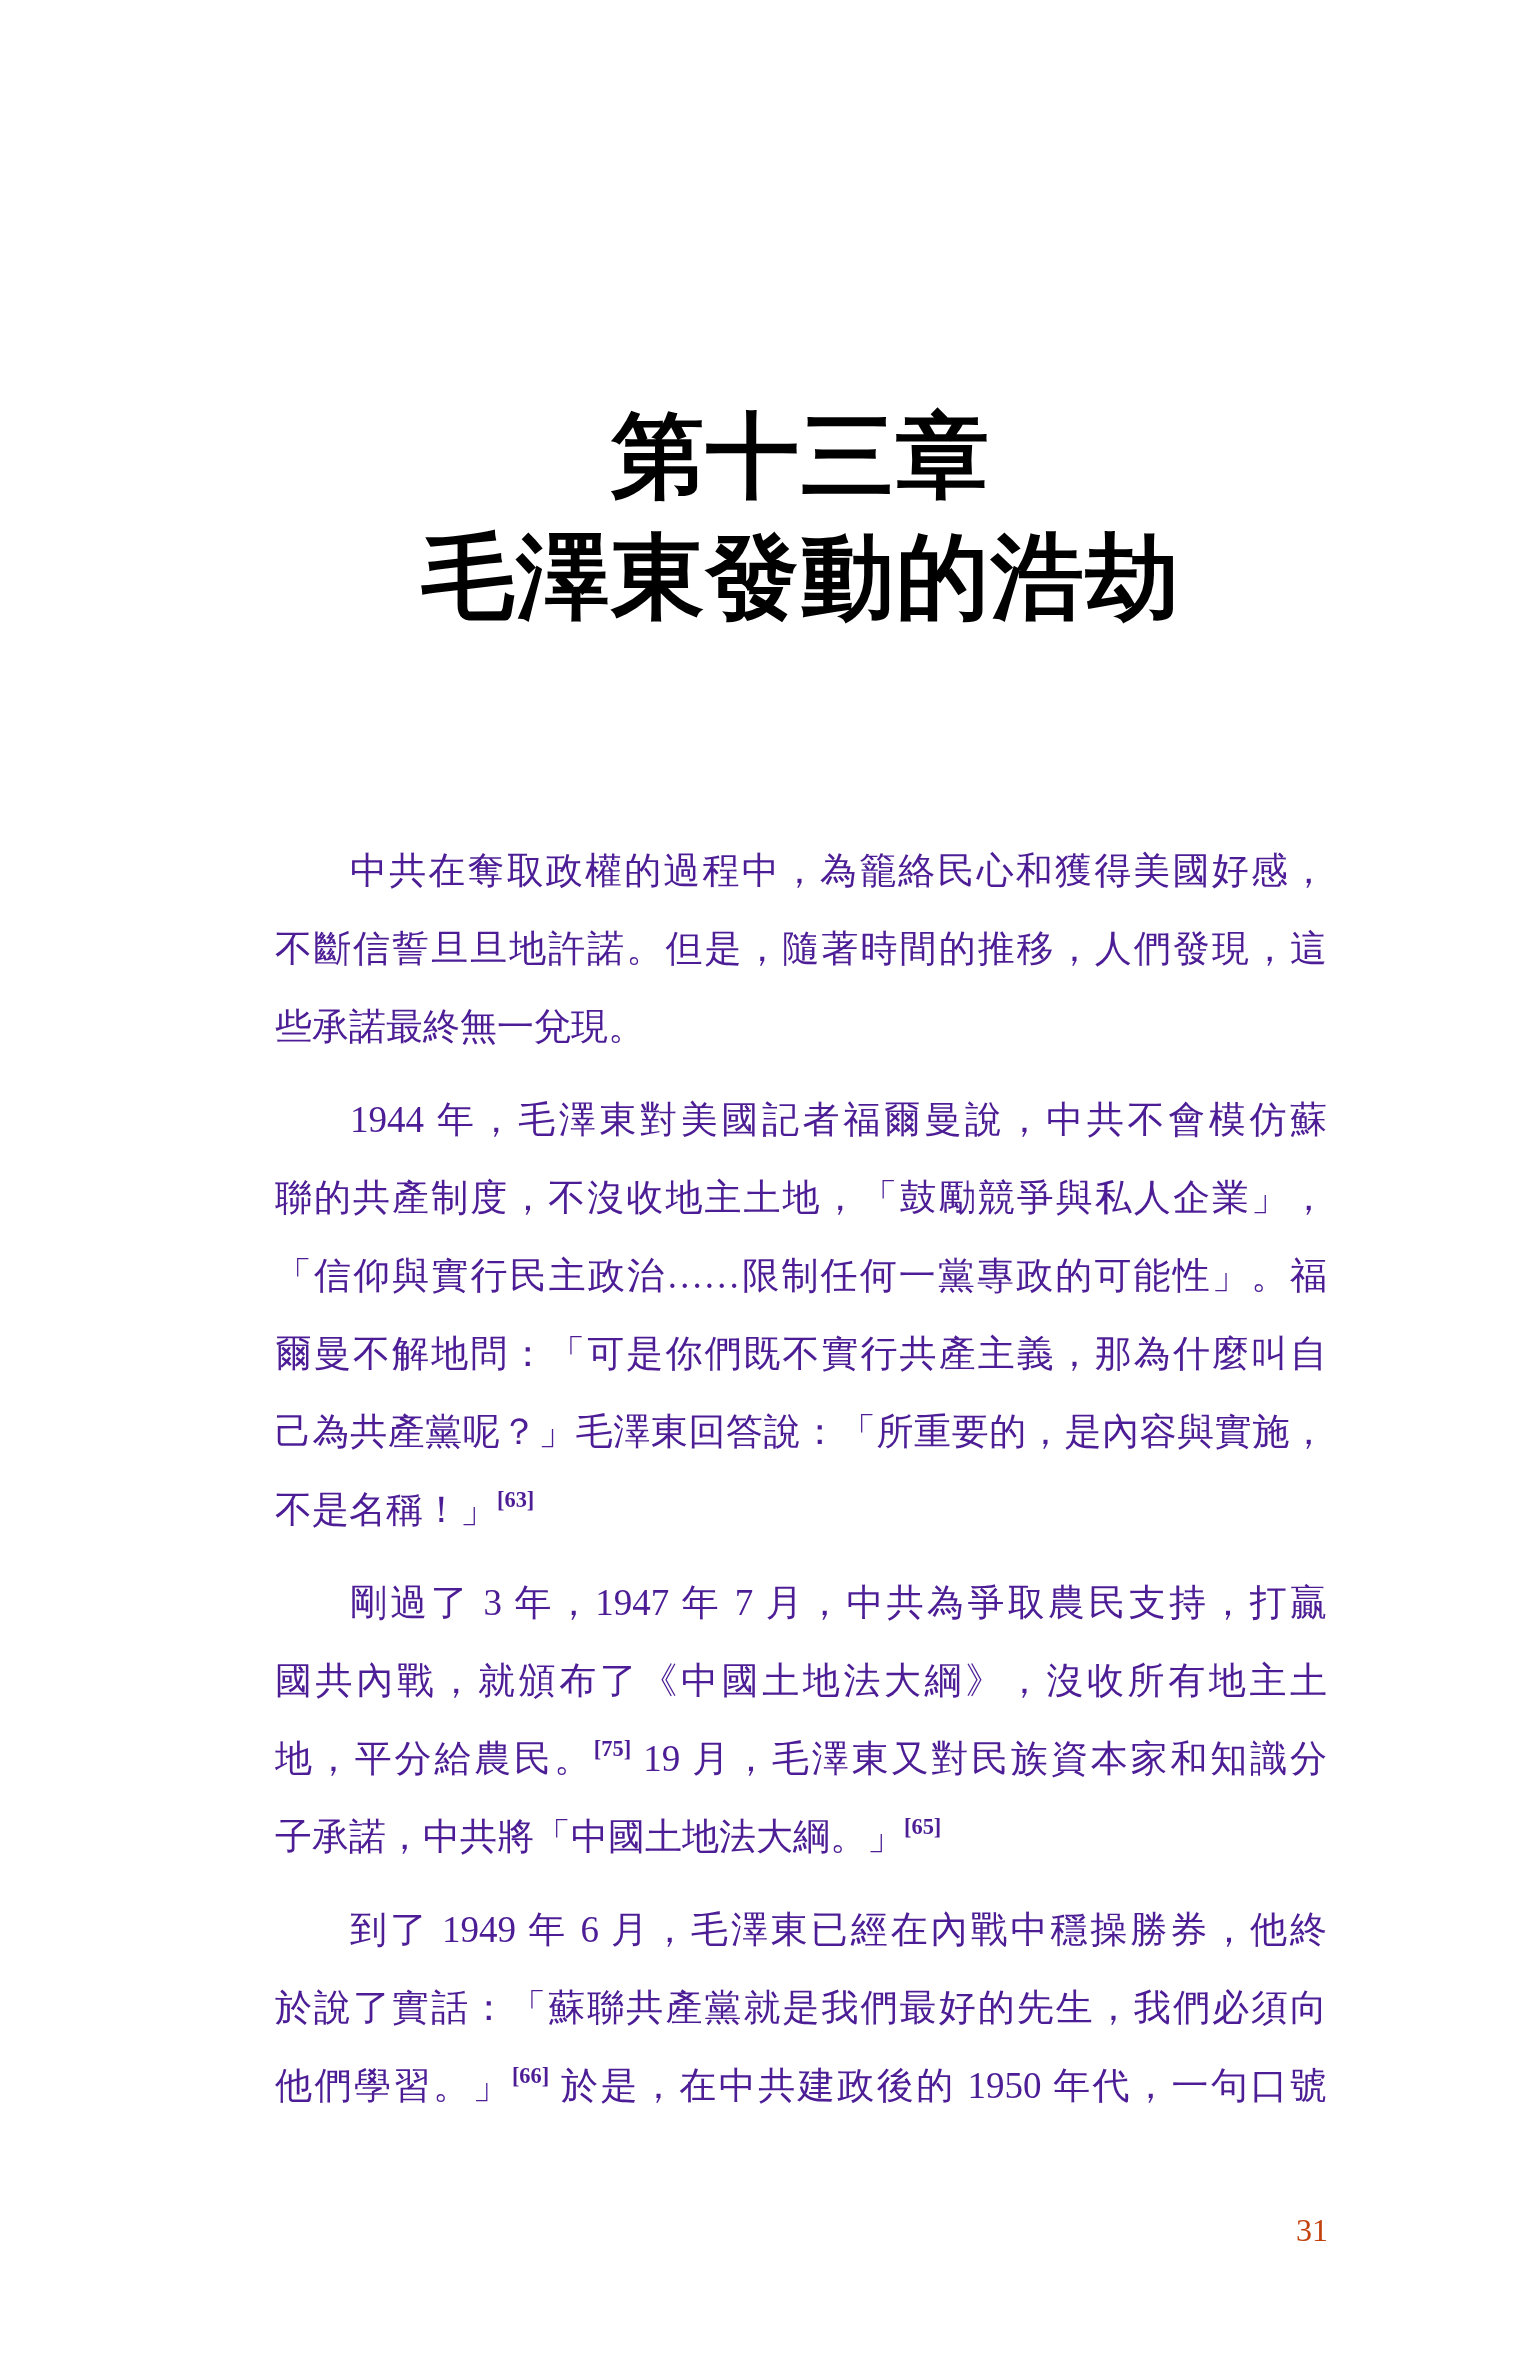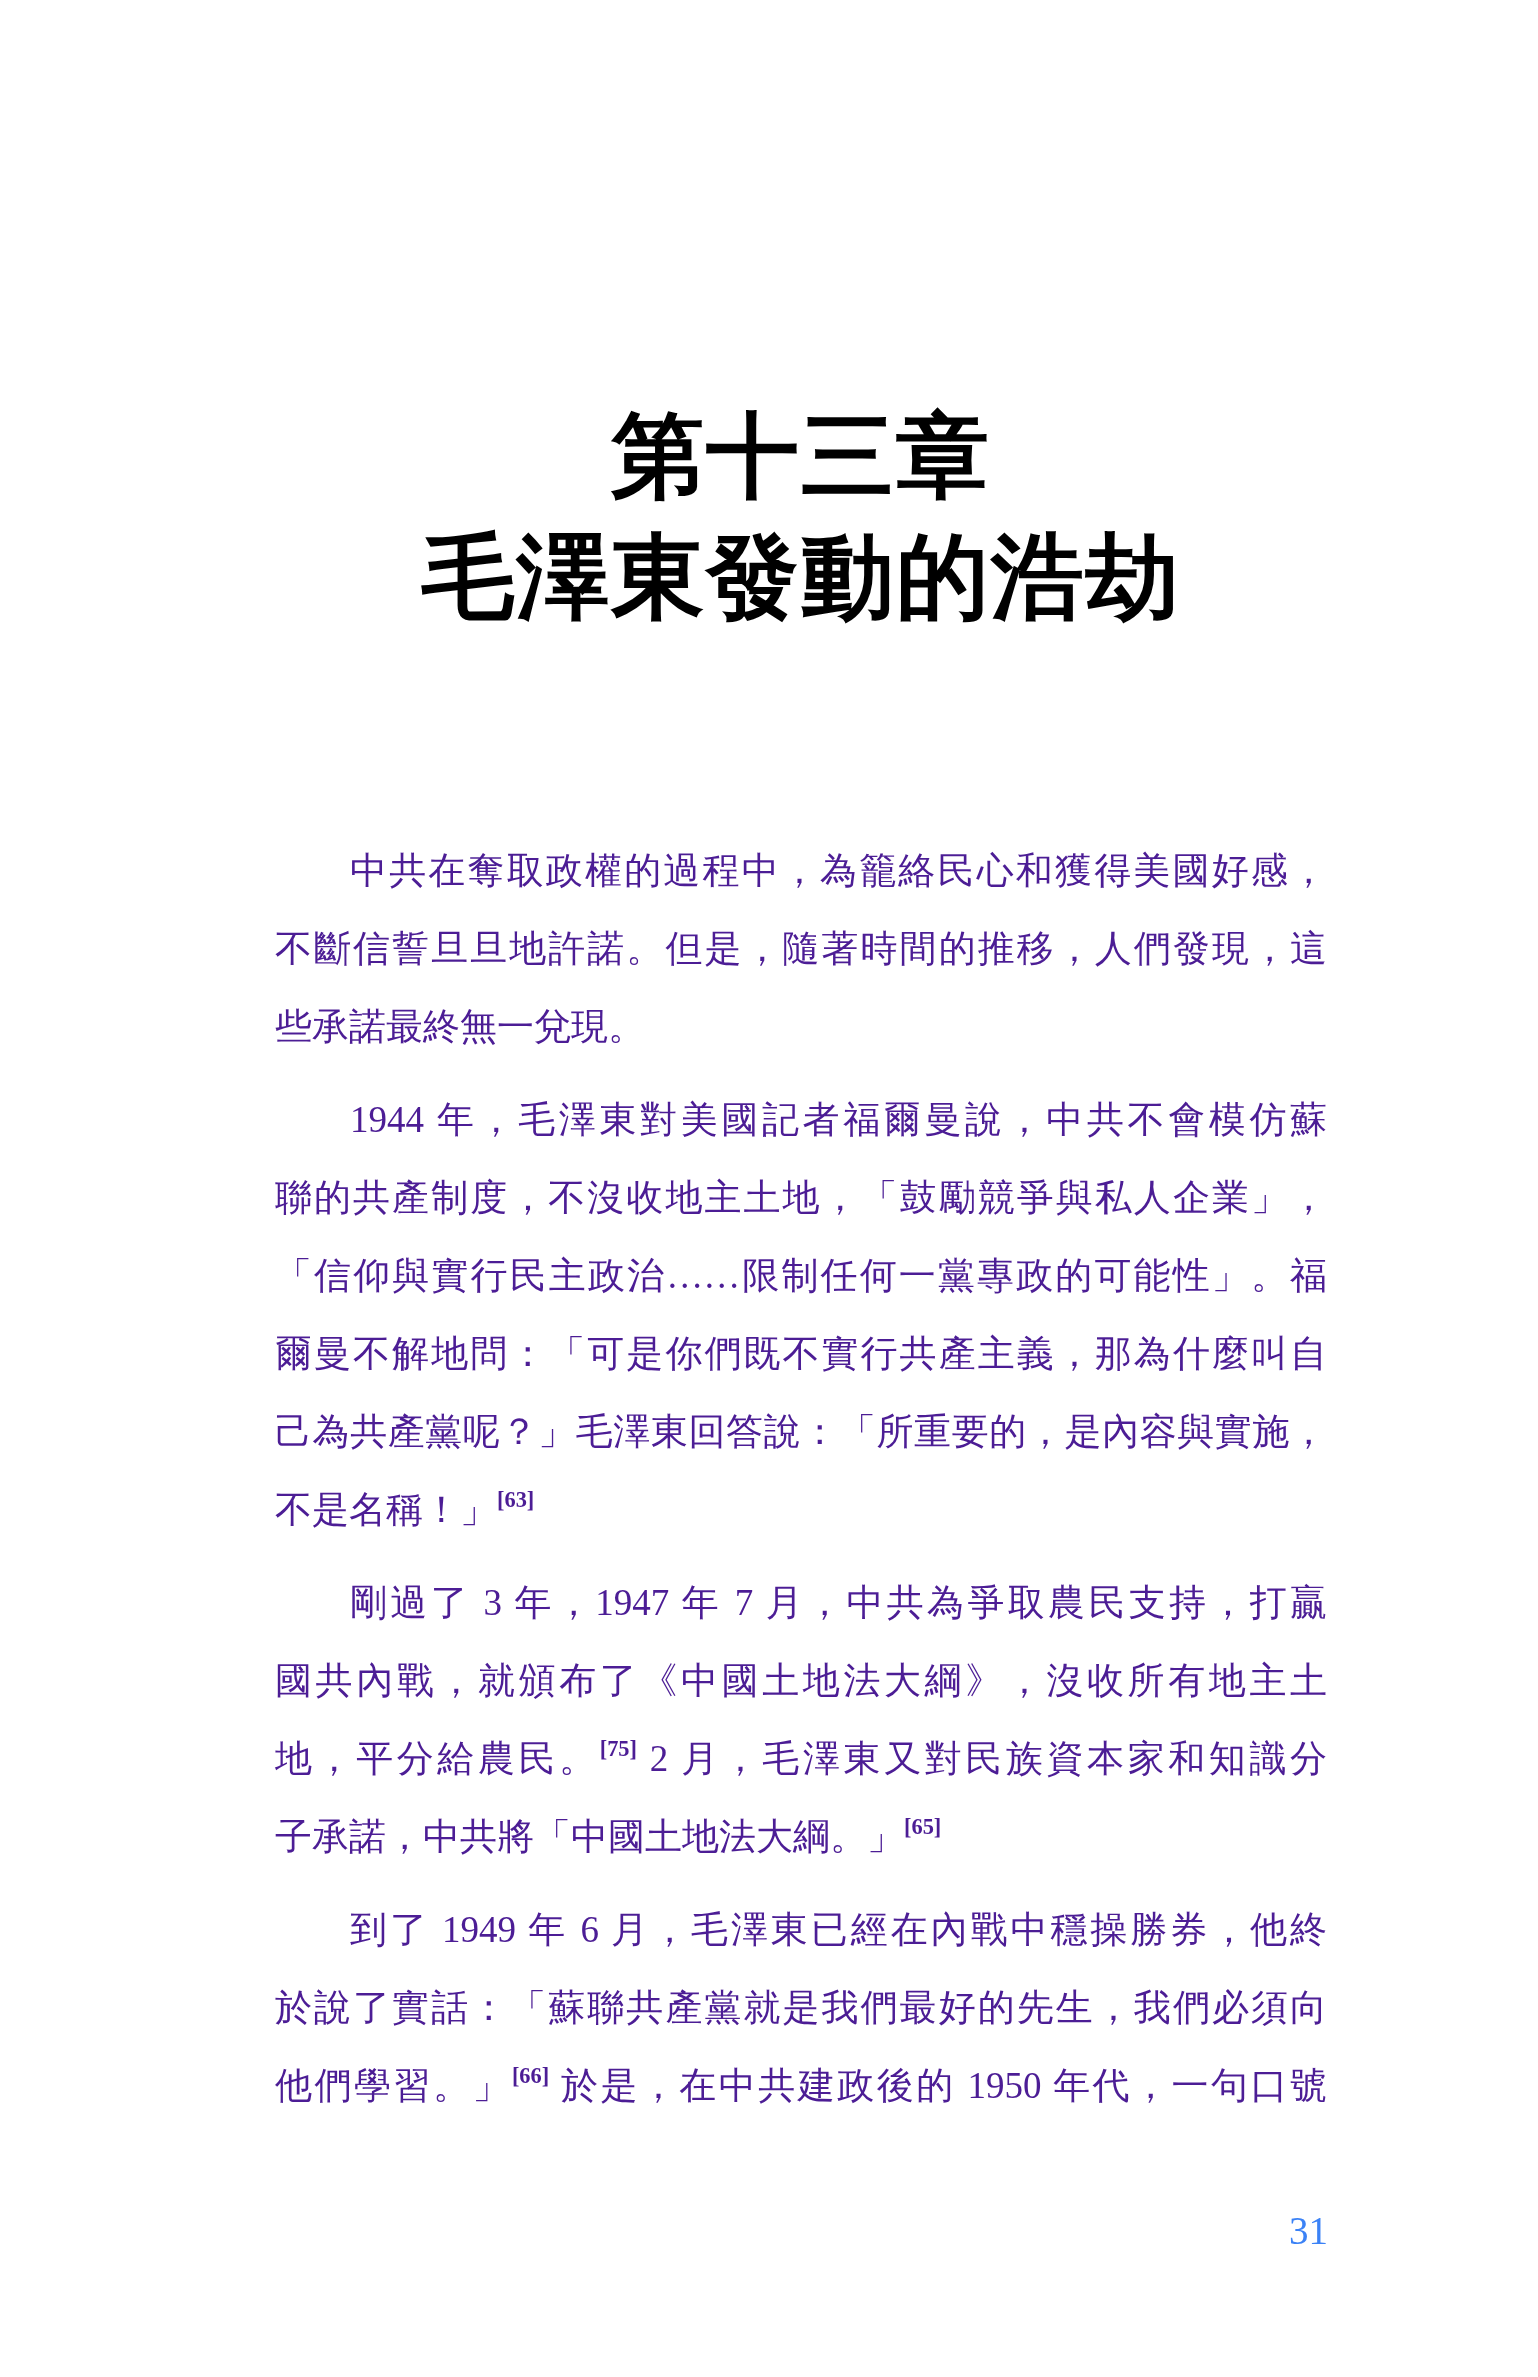--- a/index.html
+++ b/index.html
@@ -58,23 +58,23 @@
     font-size: 22.4px;
     line-height: 0;
     vertical-align: 15px;
     letter-spacing: 0;
     font-weight: bold;
   }
   .page-number {
     position: absolute;
     right: 210px;
     top: 2211px;
-    font-size: 39px;
+    font-size: 32px;
     line-height: 39px;
-    color: #3b82f6;
+    color: #c2410c;
     text-align: center;
   }
 </style>
 </head>
 <body>
 
 <div class="page">
 
   <div class="chapter-heading">
     <div>第十三章</div>
@@ -94,21 +94,21 @@
       <div class="line j"><span>聯的共產制度，不沒收地主土地，「鼓勵競爭與私人企業」，</span></div>
       <div class="line j"><span>「信仰與實行民主政治……限制任何一黨專政的可能性」。福</span></div>
       <div class="line j"><span>爾曼不解地問：「可是你們既不實行共產主義，那為什麼叫自</span></div>
       <div class="line j"><span>己為共產黨呢？」毛澤東回答說：「所重要的，是內容與實施，</span></div>
       <div class="line"><span>不是名稱！」</span><sup class="fn">[63]</sup></div>
     </div>
 
     <div class="para">
       <div class="line j"><span>剛過了 3 年，1947 年 7 月，中共為爭取農民支持，打贏</span></div>
       <div class="line j"><span>國共內戰，就頒布了《中國土地法大綱》，沒收所有地主土</span></div>
-      <div class="line j"><span>地，平分給農民。</span><sup class="fn">[75]</sup><span> 2 月，毛澤東又對民族資本家和知識分</span></div>
+      <div class="line j"><span>地，平分給農民。</span><sup class="fn">[75]</sup><span> 19 月，毛澤東又對民族資本家和知識分</span></div>
       <div class="line"><span>子承諾，中共將「中國土地法大綱。」</span><sup class="fn">[65]</sup></div>
     </div>
 
     <div class="para">
       <div class="line j"><span>到了 1949 年 6 月，毛澤東已經在內戰中穩操勝券，他終</span></div>
       <div class="line j"><span>於說了實話：「蘇聯共產黨就是我們最好的先生，我們必須向</span></div>
       <div class="line j"><span>他們學習。」</span><sup class="fn">[66]</sup><span> 於是，在中共建政後的 1950 年代，一句口號</span></div>
     </div>
 
   </div>

